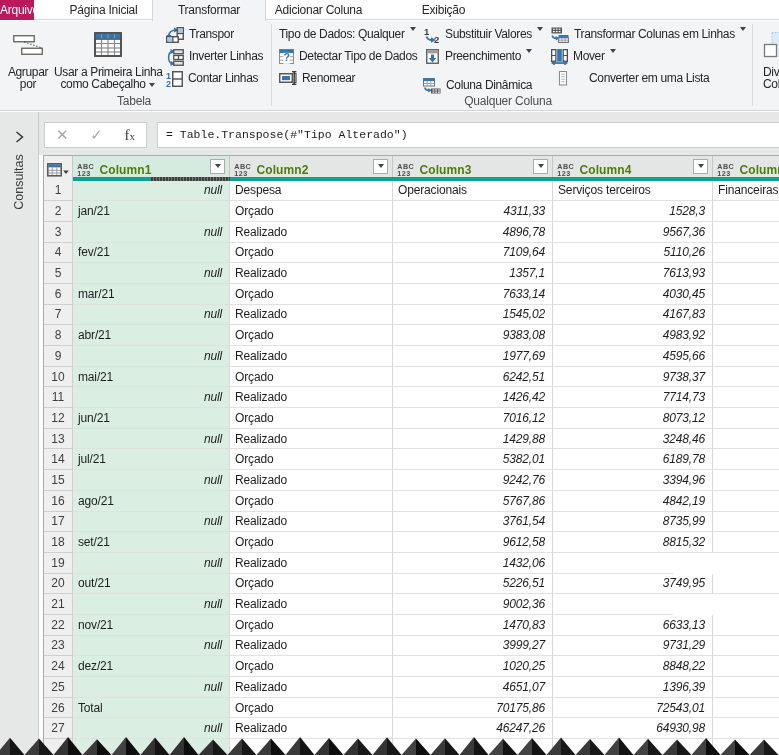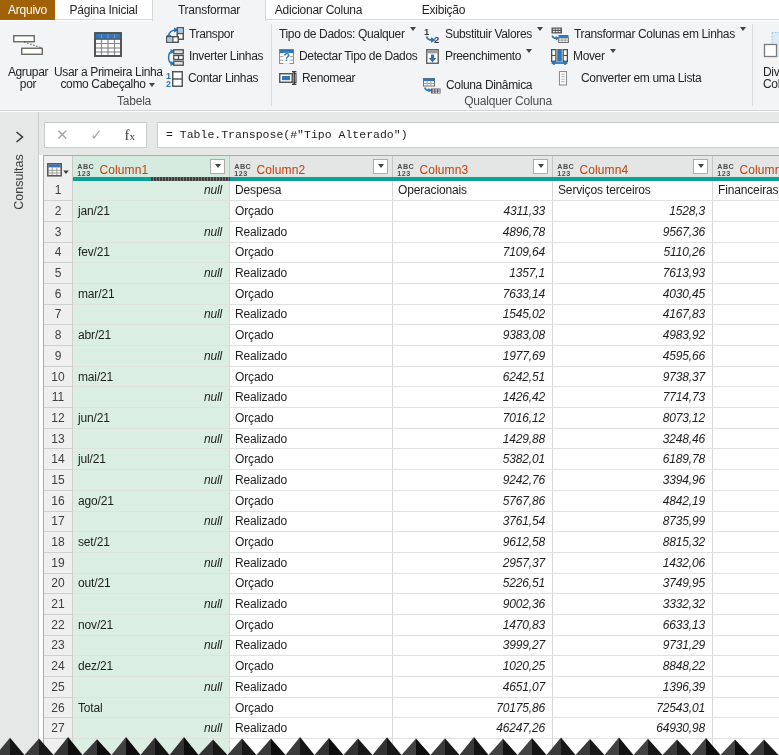--- a/index.html
+++ b/index.html
@@ -1,20 +1,20 @@
 <!DOCTYPE html>
 <html lang="pt"><head><meta charset="utf-8">
 <style>
 *{margin:0;padding:0;box-sizing:border-box}
 html,body{width:779px;height:755px;overflow:hidden}
 body{font-family:"Liberation Sans",sans-serif;font-size:12px;color:#1e1e1e;background:#fff;position:relative}
 
 #tabbar{position:absolute;left:0;top:0;width:779px;height:20px;background:#fff;border-bottom:1px solid #d6d6d6}
 .tab{position:absolute;top:0;height:20px;line-height:20px;text-align:center;color:#262626;letter-spacing:-0.25px}
-#tab-arq{left:0;width:55px;background:#a16207;color:#fff}
+#tab-arq{left:0;width:34px;background:#be185d;color:#fff}
 #tab-pi{left:55px;width:97px}
 #tab-tr{left:152px;width:114px;background:#f3f4f6;border-left:1px solid #d6d6d6;border-right:1px solid #d6d6d6;height:21px}
 #tab-ac{left:247px;width:143px}
 #tab-ex{left:390px;width:107px}
 
 #ribbon{position:absolute;left:0;top:21px;width:779px;height:90px;background:#f3f4f6;border-bottom:1px solid #d2d4d4}
 .glabel{position:absolute;top:73px;color:#4e4e4e;letter-spacing:-0.2px}
 .gsep{position:absolute;top:3px;height:82px;width:1px;background:#dcdddd}
 .bigbtn{position:absolute;top:2px;text-align:center;color:#262626;letter-spacing:-0.35px}
 .bigbtn .txt{margin-top:3px;line-height:11.5px;white-space:nowrap}
@@ -30,21 +30,21 @@
 
 #sidebar{position:absolute;left:0;top:112px;width:39px;height:643px;background:#e6e7e7;border-right:1px solid #c9cbcb}
 #chev{position:absolute;left:15px;top:19px}
 #consultas{position:absolute;left:-17px;top:63px;width:72px;transform:rotate(-90deg);color:#3c3c3c;text-align:center;font-size:12.5px}
 
 #grid{position:absolute;left:43px;top:155px;width:736px;height:600px;background:#fff;border-top:1px solid #ababab;border-left:1px solid #ababab}
 #hdr{display:flex;height:20.5px}
 .h{flex:0 0 auto;border-right:1px solid #c6c6c6;display:flex;align-items:flex-end;position:relative}
 .hsel{width:29px;background:#efefef;justify-content:center}
 .hc{padding-left:4px}
-.hc .nm{font-weight:400;color:#c2410c;margin-left:5px;letter-spacing:.1px}
+.hc .nm{font-weight:700;color:#4d7c0f;margin-left:5px;letter-spacing:.1px}
 .hc1{width:157px;background:#d5ebdf}
 .hc2{width:163px;background:#e4e5e5}
 .hc3{width:160px;background:#e4e5e5}
 .hc4{width:160px;background:#e4e5e5}
 .hc5{width:120px;background:#e4e5e5;border-right:none}
 .abc{font-size:7.5px;font-weight:700;color:#4c4c4c;line-height:6.5px;letter-spacing:.4px;transform:scale(.96);margin-top:1px}
 .fbtn{position:absolute;right:4px;top:2.5px;width:15px;height:15px;background:#fff;border:1px solid #ababab;display:flex;align-items:center;justify-content:center}
 .fbtn i{display:block;width:0;height:0;border-left:3.5px solid transparent;border-right:3.5px solid transparent;border-top:4px solid #444}
 #qbar{display:flex;height:4px}
 #qbar div{flex:0 0 auto}
@@ -257,21 +257,21 @@
 <div class="srow" style="left:551px;top:50px">
       <svg width="15" height="15" viewBox="0 0 15 15" style="margin-left:5px">
         <rect x="3.5" y="0.5" width="7" height="13.5" fill="#fff" stroke="#8c8c8c" stroke-width="1.1"></rect>
         <g stroke="#b2b2b2" stroke-width="1">
           <line x1="5.2" y1="3.2" x2="8.8" y2="3.2"></line>
           <line x1="5.2" y1="5.7" x2="8.8" y2="5.7"></line>
           <line x1="5.2" y1="8.2" x2="8.8" y2="8.2"></line>
           <line x1="5.2" y1="10.7" x2="8.8" y2="10.7"></line>
         </g>
       </svg>
-      <span class="lbl" style="margin-left:10px">Converter em uma Lista</span>
+      <span class="lbl" style="margin-left:18px">Converter em uma Lista</span>
     </div>
 <div class="glabel" style="left:448px;width:120px;text-align:center">Qualquer Coluna</div>
 <div class="gsep" style="left:752px"></div>
 <div class="bigbtn" style="left:763px;width:40px;text-align:left">
   <div style="height:41px;padding-top:9px"><svg width="16" height="28" viewBox="0 0 16 28">
           <rect x="9" y="0.5" width="10" height="24" fill="#ddebf7" stroke="#9dc3e6" stroke-width="1" stroke-dasharray="1.5 1.5"></rect>
           <rect x="1.5" y="12.5" width="12" height="12" fill="#fff" stroke="#7a7a7a" stroke-width="1.3"></rect>
         </svg></div>
   <div class="txt">Dividir<br>Coluna</div>
 </div>
@@ -575,23 +575,20 @@
         <span class="it">8815,32</span>
       </div>
       <div class="c c5"></div>
     </div>
 <div class="row">
       <div class="rn">19</div>
       <div class="c c1 cv num">
         <span class="nul">null</span>
       </div>
       <div class="c c2">Realizado</div>
-      <div class="c c3 num">
-        <span class="it">2957,37</span>
-      </div>
       <div class="c c4 num">
         <span class="it">1432,06</span>
       </div>
       <div class="c c5"></div>
     </div>
 <div class="row">
       <div class="rn">20</div>
       <div class="c c1 cv">out/21</div>
       <div class="c c2">Orçado</div>
       <div class="c c3 num">
@@ -603,23 +600,20 @@
       <div class="c c5"></div>
     </div>
 <div class="row">
       <div class="rn">21</div>
       <div class="c c1 cv num">
         <span class="nul">null</span>
       </div>
       <div class="c c2">Realizado</div>
       <div class="c c3 num">
         <span class="it">9002,36</span>
-      </div>
-      <div class="c c4 num">
-        <span class="it">3332,32</span>
       </div>
       <div class="c c5"></div>
     </div>
 <div class="row">
       <div class="rn">22</div>
       <div class="c c1 cv">nov/21</div>
       <div class="c c2">Orçado</div>
       <div class="c c3 num">
         <span class="it">1470,83</span>
       </div>

